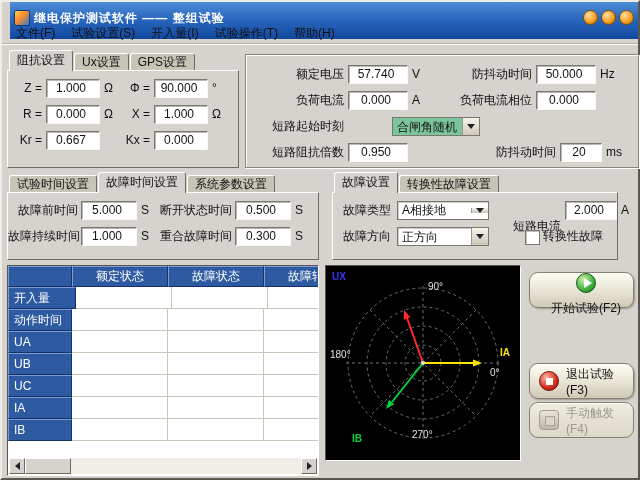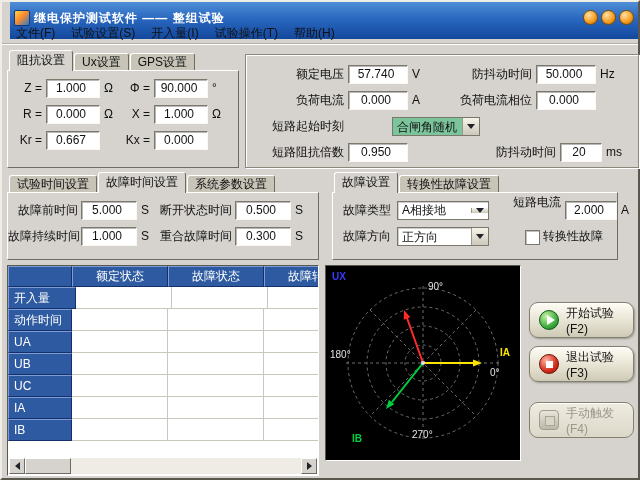--- a/index.html
+++ b/index.html
@@ -201,21 +201,21 @@
       <div class="tab">转换性故障设置</div>
     </div>
     <div class="tabbody">
       <span class="lbl r" style="left:6px;top:8px;width:52px;">故障类型</span>
       <div class="combo" style="left:64px;top:8px;width:92px;align-items:center;">
         <div class="txt">A相接地</div>
         <div class="btn">
             <span class="carrow"></span>
           </div>
       </div>
-      <span class="lbl r" style="left:174px;top:0;width:54px;">短路电流</span>
+      <span class="lbl r" style="left:174px;top:24px;width:54px;">短路电流</span>
       <div class="input" style="left:232px;top:8px;width:52px;">2.000</div>
       <span class="unit" style="left:288px;top:8px;">A</span>
 
       <span class="lbl r" style="left:6px;top:34px;width:52px;">故障方向</span>
       <div class="combo" style="left:64px;top:34px;width:92px;">
         <div class="txt">正方向</div>
         <div class="btn">
             <span class="carrow"></span>
           </div>
       </div>
@@ -307,25 +307,25 @@
       <text x="6" y="14" font-weight="bold" fill="#3a3aff">UX</text>
       <text x="102" y="24" fill="#e2e2e2">90°</text>
       <text x="4" y="92" fill="#e2e2e2">180°</text>
       <text x="164" y="110" fill="#e2e2e2">0°</text>
       <text x="86" y="172" fill="#e2e2e2">270°</text>
       <text x="174" y="90" font-weight="bold" fill="#ffe400">IA</text>
       <text x="26" y="176" font-weight="bold" fill="#00d23c">IB</text>
     </svg>
   </div>
 
-  <div class="abtn" style="top:300px;">
+  <div class="abtn" style="top:270px;flex-direction:column;">
     <span class="ic ic-start"></span>
     <span>开始试验(F2)</span>
   </div>
-  <div class="abtn" style="top:344px;">
+  <div class="abtn" style="top:361px;">
     <span class="ic ic-exit"></span>
     <span>退出试验(F3)</span>
   </div>
   <div class="abtn disabled" style="top:400px;">
     <span class="ic ic-manual"></span>
     <span>手动触发(F4)</span>
   </div>
 
 </div>
 

